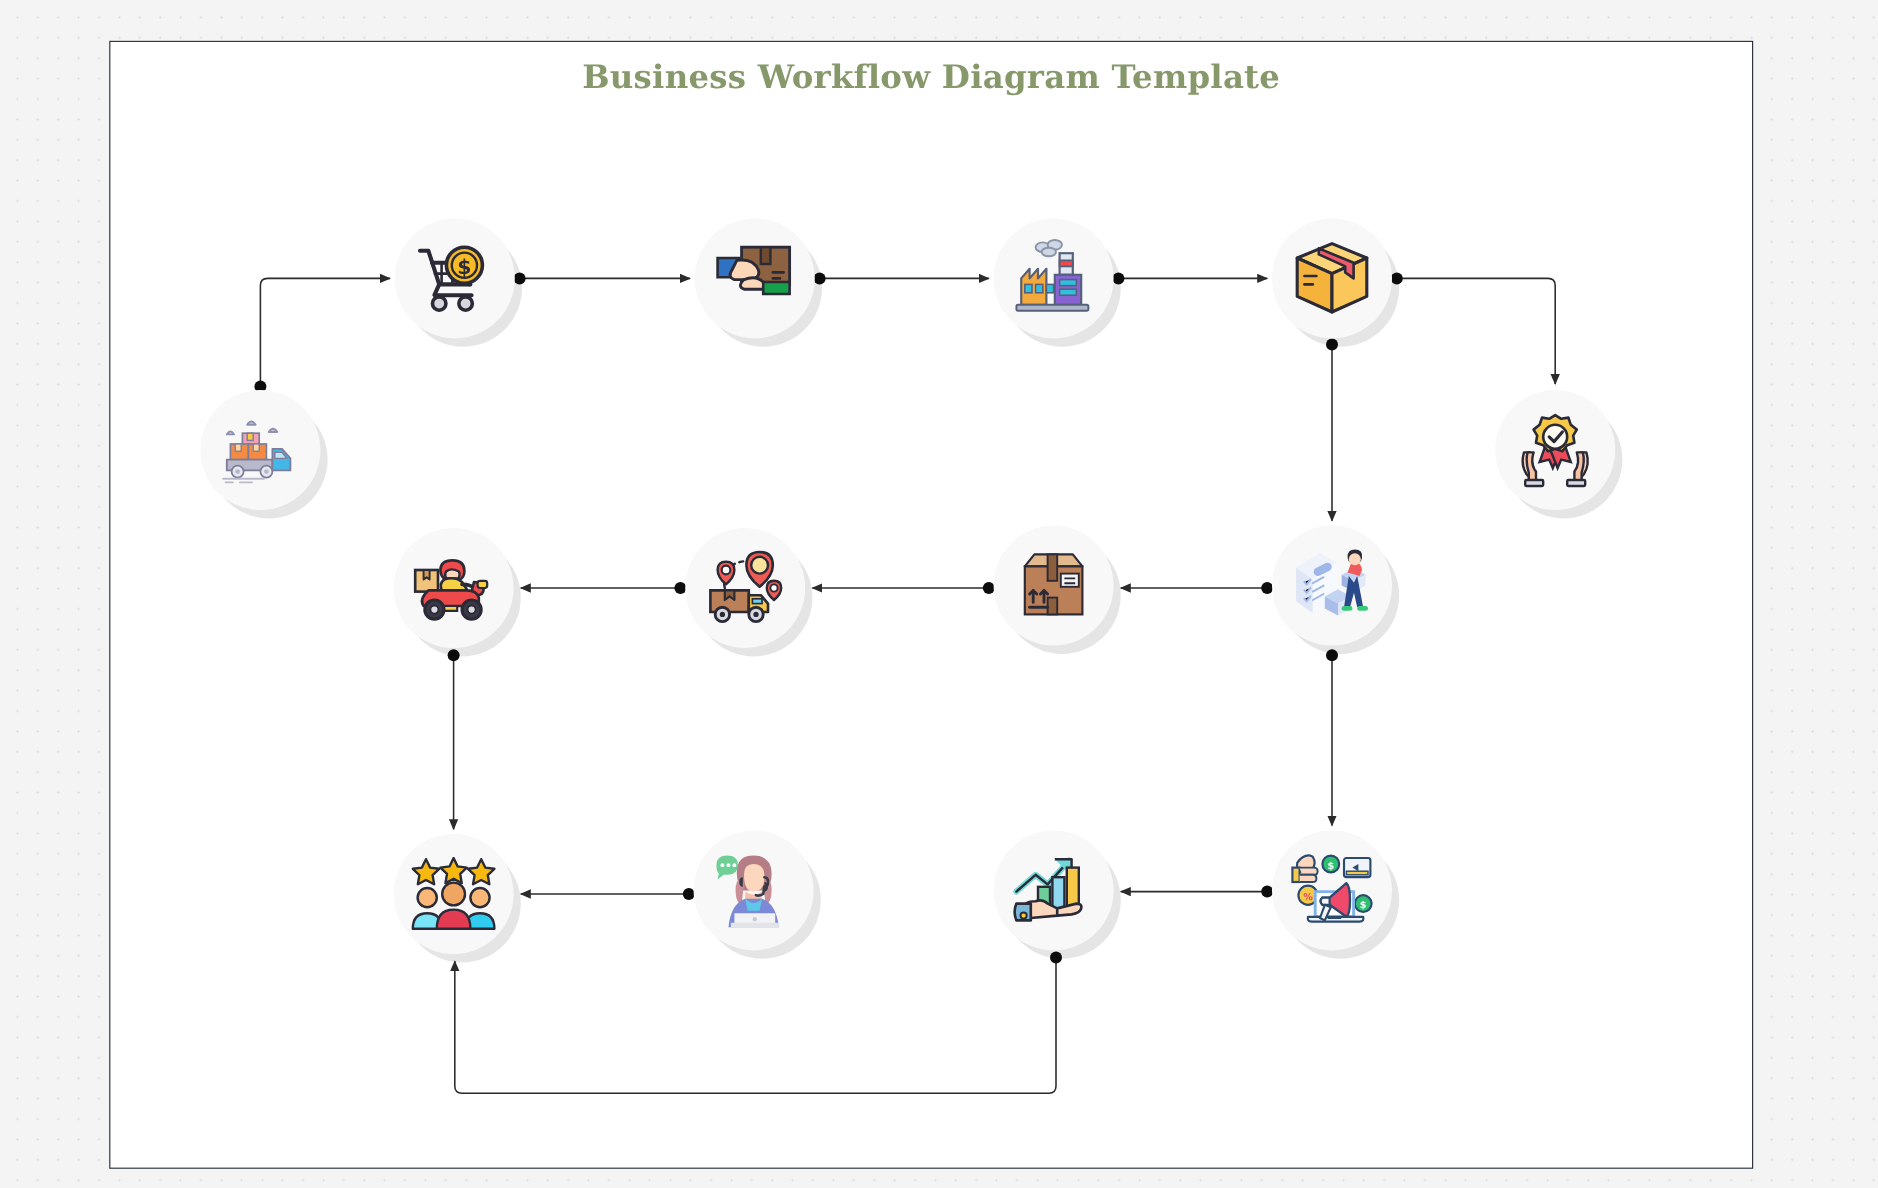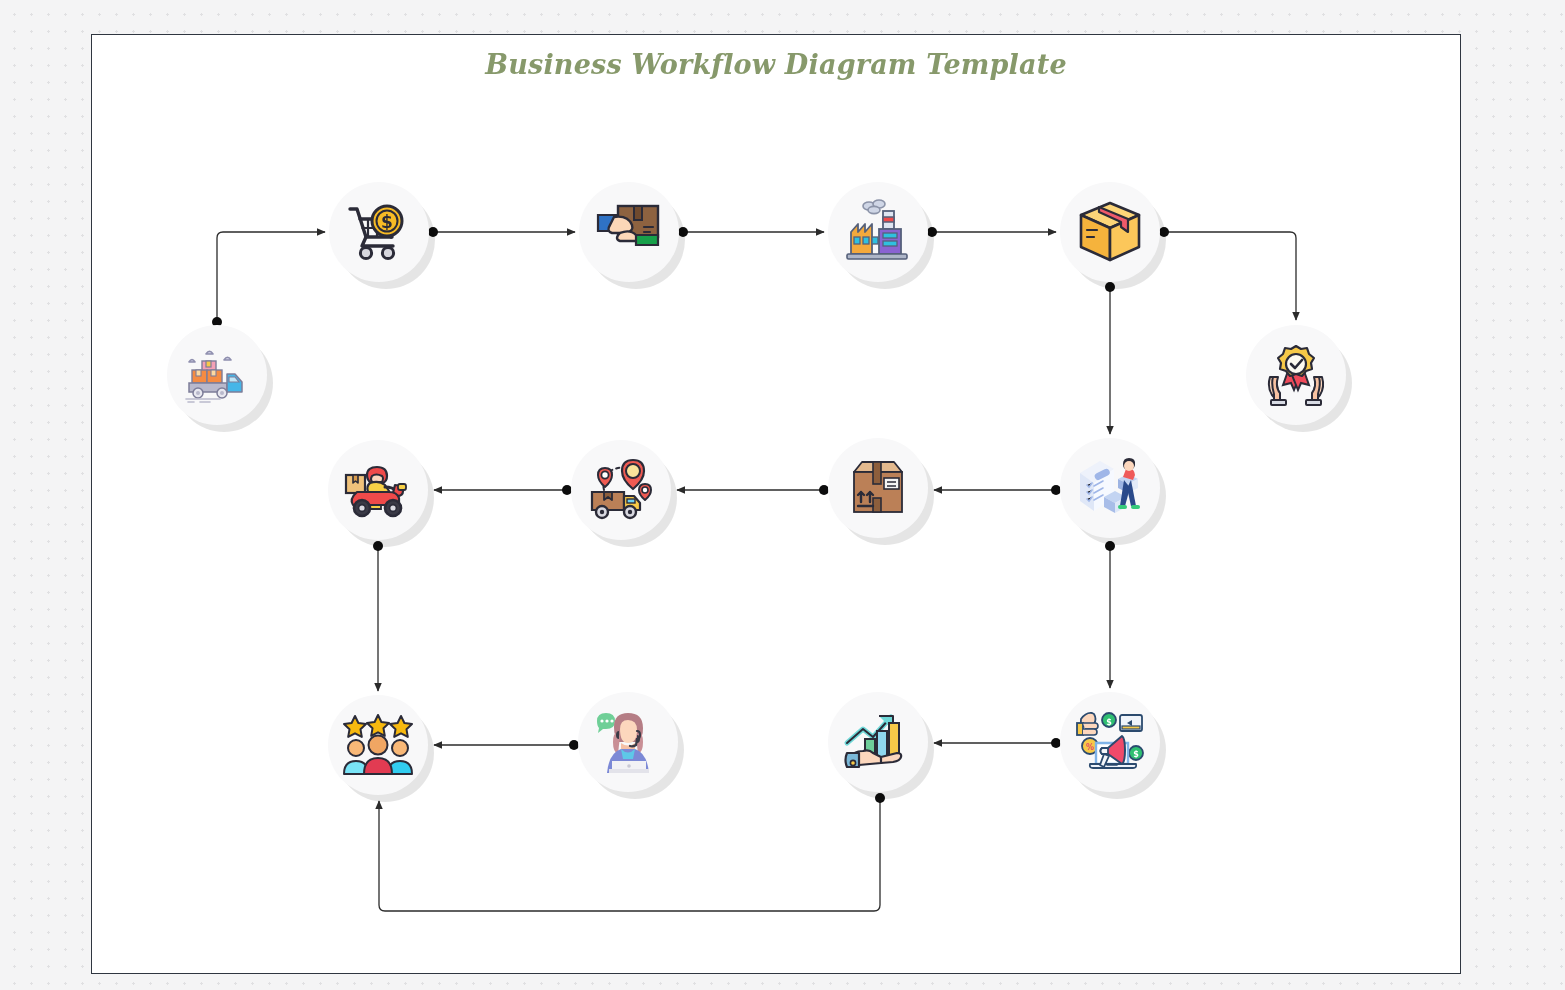--- a/index.html
+++ b/index.html
@@ -20,21 +20,20 @@
     width: 1370px; height: 940px;
     background: #ffffff;
     border: 1.5px solid #2f3640;
     box-sizing: border-box;
   }
   #title {
     position: absolute;
     left: 0; right: 0; top: 14px;
     text-align: center;
     font-family: "DejaVu Serif", "Liberation Serif", serif;
-    font-style: italic;
     font-weight: bold;
     font-size: 27px;
     letter-spacing: 0.2px;
     color: #87996b;
     user-select: none;
   }
   #edges {
     position: absolute;
     left: 0; top: 0;
     width: 1565px; height: 990px;

